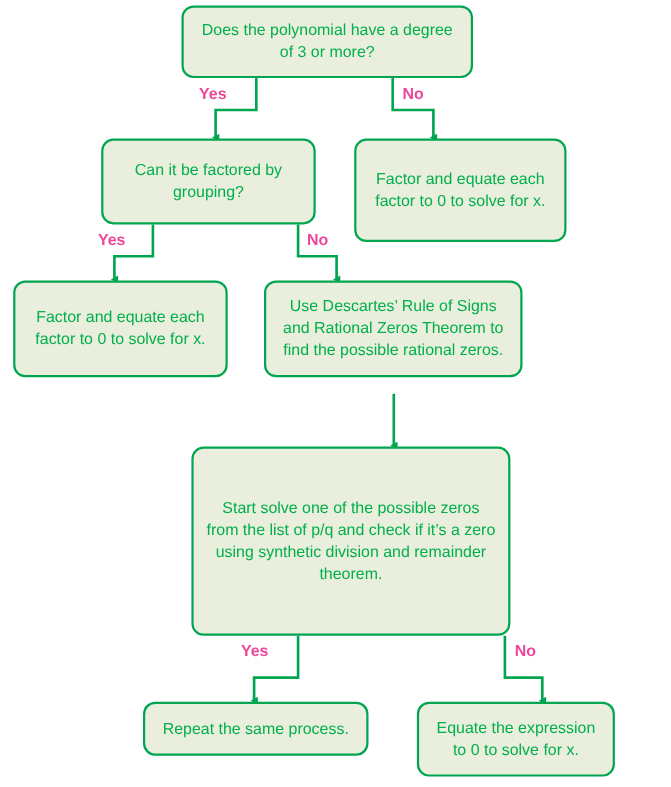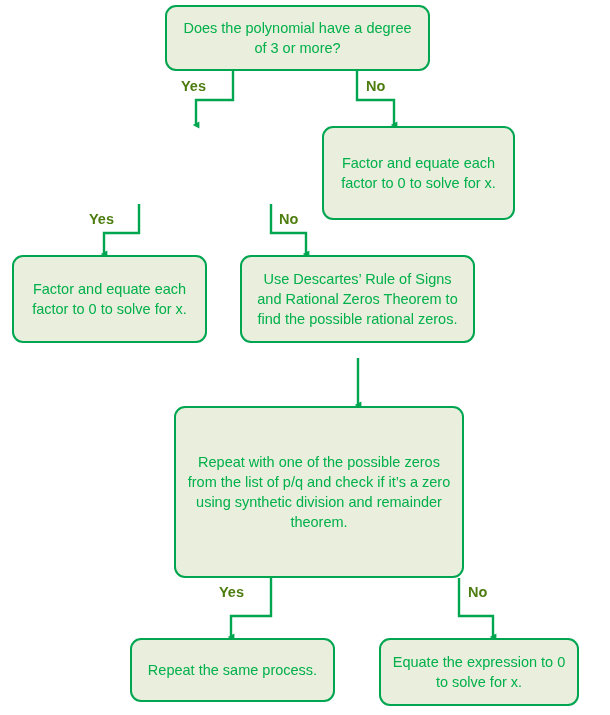--- a/index.html
+++ b/index.html
@@ -35,21 +35,21 @@
   }
   .node p {
     margin: 12px;
     width: 100%;
   }
   .node p + p {
     margin-top: 18px;
   }
   .edge-label {
     position: absolute;
-    color: #4d7c0f;
+    color: #ec4899;
     font-size: 14.5px;
     font-weight: bold;
     line-height: 16px;
     white-space: nowrap;
   }
   svg.connectors {
     position: absolute;
     left: 0;
     top: 0;
     width: 610px;
@@ -81,42 +81,45 @@
 
     <path d="M271,578 L271,616 L231,616 L231,637" fill="none" stroke="#00a550" stroke-width="2.4" marker-end="url(#arrow)"></path>
 
     <path d="M459,578 L459,616 L493,616 L493,637" fill="none" stroke="#00a550" stroke-width="2.4" marker-end="url(#arrow)"></path>
   </svg>
 
   <div class="node" style="left:165px; top:5px; width:265px; height:66px;">
     <p>Does the polynomial have a degree of 3 or more?</p>
   </div>
 
+  <div class="node" style="left:92px; top:126px; width:195px; height:78px;">
+    <p>Can it be factored by grouping?</p>
+  </div>
 
   <div class="node" style="left:322px; top:126px; width:193px; height:94px;">
     <p>Factor and equate each factor to 0 to solve for x.</p>
   </div>
 
   <div class="node" style="left:12px; top:255px; width:195px; height:88px;">
     <p>Factor and equate each factor to 0 to solve for x.</p>
   </div>
 
   <div class="node" style="left:240px; top:255px; width:235px; height:88px;">
     <p>Use Descartes’ Rule of Signs and Rational Zeros Theorem to find the possible rational zeros.</p>
   </div>
 
   <div class="node" style="left:174px; top:406px; width:290px; height:172px;">
-    <p>Repeat with one of the possible zeros from the list of p/q and check if it’s a zero using synthetic division and remainder theorem.</p>
+    <p>Start solve one of the possible zeros from the list of p/q and check if it’s a zero using synthetic division and remainder theorem.</p>
   </div>
 
-  <div class="node" style="left:130px; top:638px; width:205px; height:64px;">
+  <div class="node" style="left:130px; top:638px; width:205px; height:49px;">
     <p>Repeat the same process.</p>
   </div>
 
-  <div class="node" style="left:379px; top:638px; width:200px; height:68px;">
+  <div class="node" style="left:379px; top:638px; width:180px; height:68px;">
     <p>Equate the expression to 0 to solve for x.</p>
   </div>
 
   <span class="edge-label" style="left:181px; top:78px;">Yes</span>
   <span class="edge-label" style="left:366px; top:78px;">No</span>
 
   <span class="edge-label" style="left:89px; top:211px;">Yes</span>
   <span class="edge-label" style="left:279px; top:211px;">No</span>
 
   <span class="edge-label" style="left:219px; top:584px;">Yes</span>

